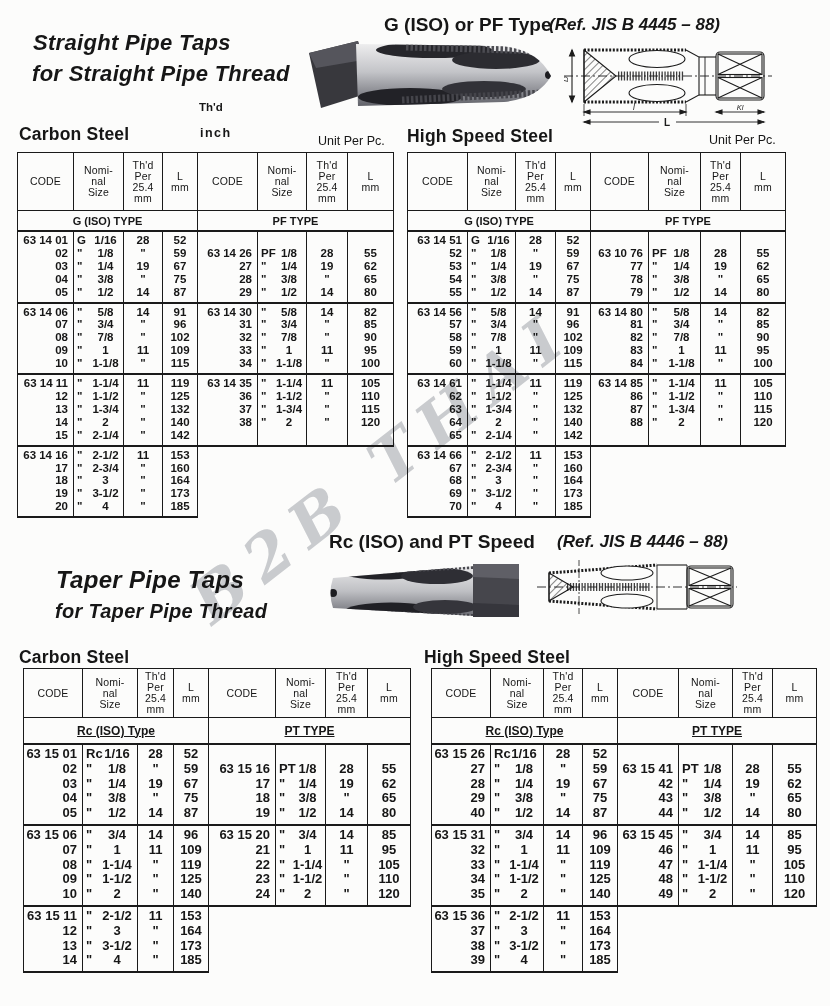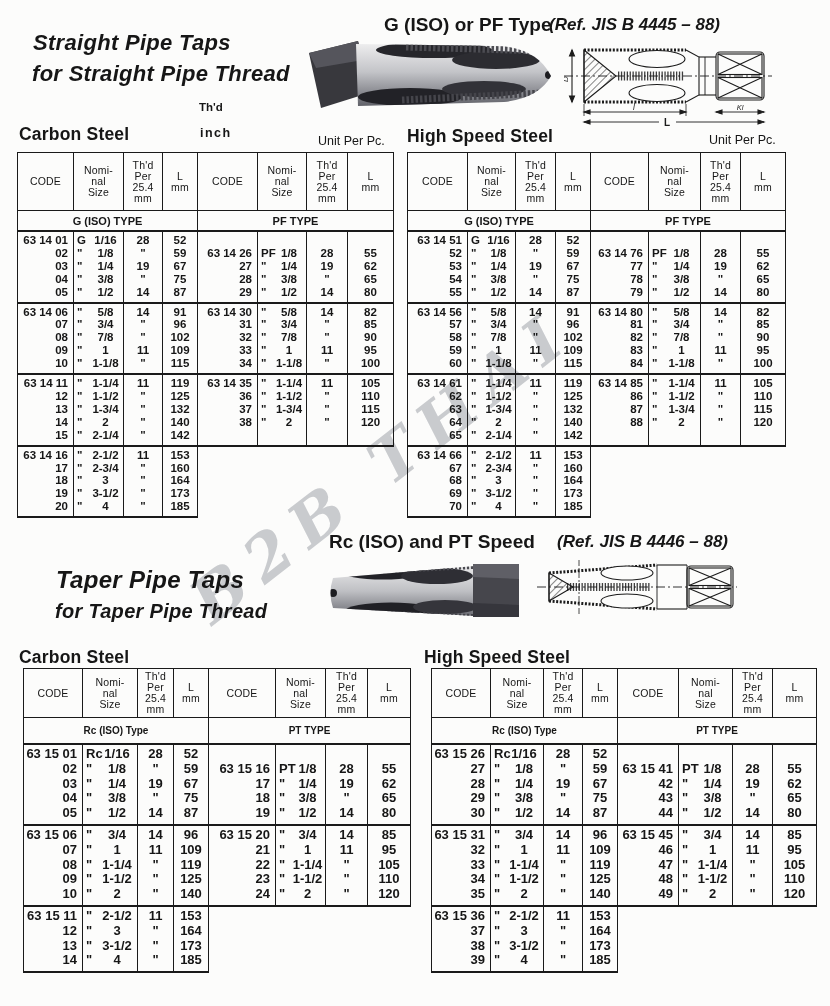--- a/index.html
+++ b/index.html
@@ -52,21 +52,21 @@
   .td-thd,.td-len{text-align:center;}
   .size-wrap{display:flex;align-items:center;}
   .size-wrap .pfx{width:13px;text-align:left;padding-left:3px;flex:0 0 auto;}
   .size-wrap .val{flex:1;text-align:center;padding-right:2px;}
   
   .s1 thead tr:first-child th{height:57px;}
   .s1 .subhead{height:19px;font-size:11px;}
   .s1 tbody td{font-size:11.5px;}
   .s1 tbody tr{height:12.9px;line-height:12.9px;}
   .s2 thead tr:first-child th{height:48px;}
-  .s2 .subhead{height:25px;font-size:10px;}
+  .s2 .subhead{height:25px;font-size:12px;text-decoration:underline;}
   .s2 tbody td{font-size:13px;}
   .s2 tbody tr{height:14.8px;line-height:14.8px;margin-top:24px;}
   svg text{font-family:"Liberation Sans",sans-serif;}
 </style>
 </head>
 <body>
 
 <div class="page">
 
   <div class="abs watermark">B2B THAI</div>
@@ -646,21 +646,21 @@
           <tr>
             <td class="td-code"><span class="cpad">52</span></td>
             <td class="td-size">
               <div class="size-wrap">
                 <span class="pfx">"</span>
                 <span class="val">1/8</span>
               </div>
             </td>
             <td class="td-thd">"</td>
             <td class="td-len">59</td>
-            <td class="td-code"><span class="cpad">63 14 76</span></td>
+            <td class="td-code"><span class="cpad">63 10 76</span></td>
             <td class="td-size">
               <div class="size-wrap">
                 <span class="pfx">PF</span>
                 <span class="val">1/8</span>
               </div>
             </td>
             <td class="td-thd">28</td>
             <td class="td-len">55</td>
           </tr>
           <tr>
@@ -1495,21 +1495,21 @@
             <td class="td-size">
               <div class="size-wrap">
                 <span class="pfx">"</span>
                 <span class="val">3/8</span>
               </div>
             </td>
             <td class="td-thd">"</td>
             <td class="td-len">65</td>
           </tr>
           <tr>
-            <td class="td-code"><span class="cpad">30</span></td>
+            <td class="td-code"><span class="cpad">40</span></td>
             <td class="td-size">
               <div class="size-wrap">
                 <span class="pfx">"</span>
                 <span class="val">1/2</span>
               </div>
             </td>
             <td class="td-thd">14</td>
             <td class="td-len">87</td>
             <td class="td-code"><span class="cpad">44</span></td>
             <td class="td-size">

